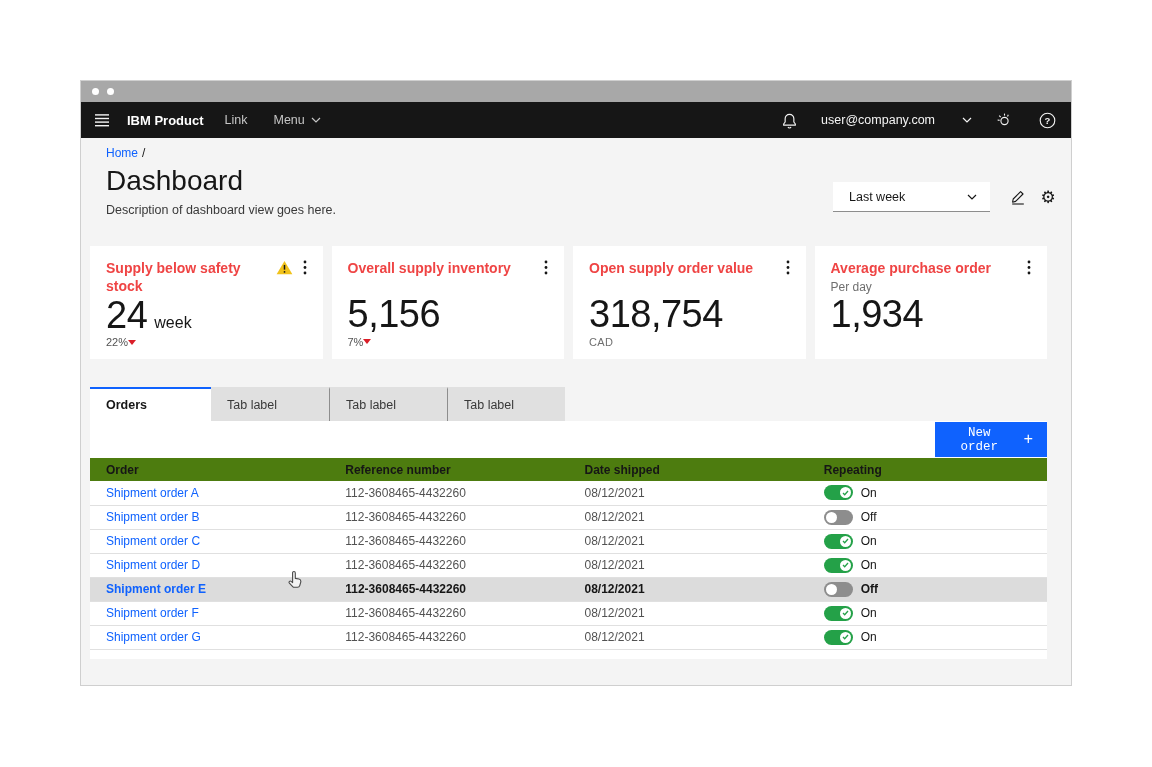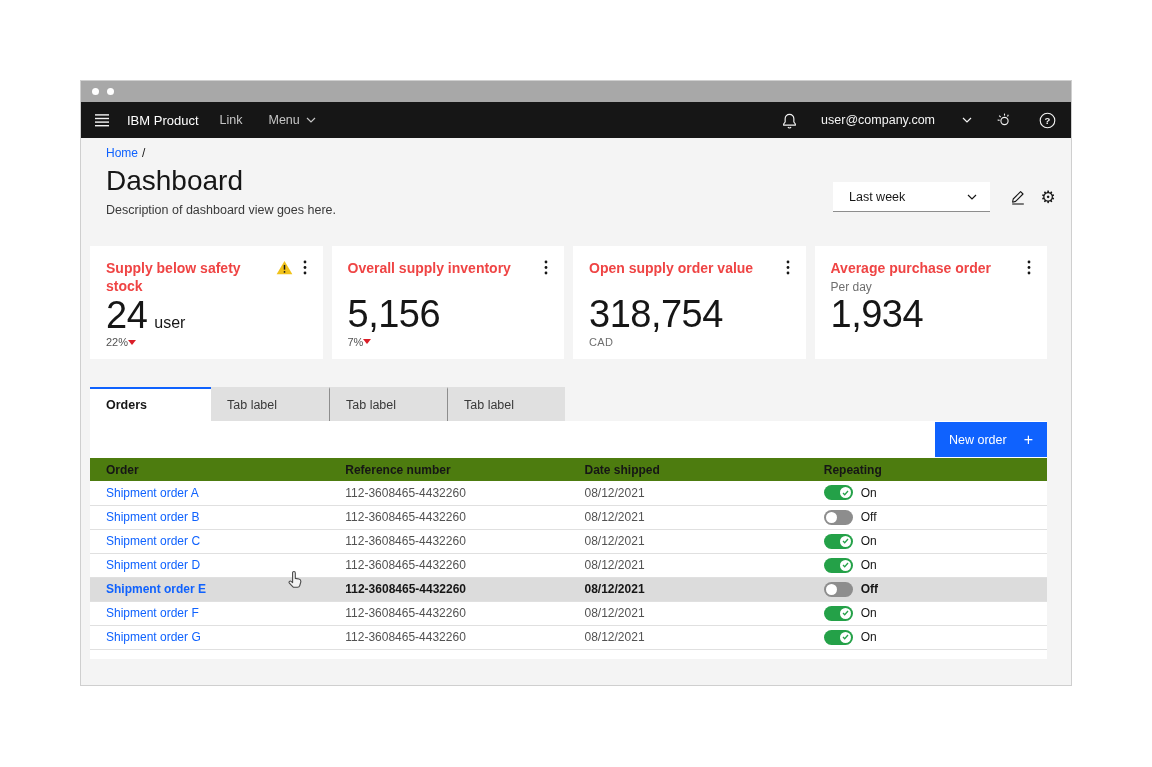--- a/index.html
+++ b/index.html
@@ -7,21 +7,21 @@
 
   .window { position:absolute; left:80px; top:80px; width:992px; height:606px; background:#f4f4f4; border:1px solid #cfcfcf; }
 
   
   .titlebar { height:21px; background:#a8a8a8; display:flex; align-items:center; padding-left:11px; gap:8px; }
   .titlebar .dot { width:7px; height:7px; border-radius:50%; background:#ffffff; }
 
   
   .appheader { height:36px; background:#161616; display:flex; align-items:stretch; color:#f4f4f4; }
   .hdr-btn { display:flex; align-items:center; justify-content:center; padding:0 13px; cursor:pointer; }
-  .hdr-title { display:flex; align-items:center; font-size:13px; font-weight:400; color:#ffffff; padding:0 8px 0 4px; }
+  .hdr-title { display:flex; align-items:center; font-size:13px; font-weight:700; color:#ffffff; padding:0 8px 0 4px; }
   .hdr-link { display:flex; align-items:center; gap:6px; font-size:12.5px; color:#c6c6c6; padding:0 13px; cursor:pointer; }
   .hdr-spacer { flex:1; }
   .hdr-user { display:flex; align-items:center; gap:27px; font-size:12.5px; color:#f4f4f4; padding:0 10px; cursor:pointer; }
 
   
   .content { position:relative; padding:8px 24px 0 9px; height:549px; }
   .page-info { margin-left:16px; }
   .breadcrumb { font-size:12px; line-height:14px; }
   .breadcrumb .crumb { color:#0f62fe; text-decoration:none; cursor:pointer; }
   .breadcrumb .sep { color:#161616; margin-left:4px; }
@@ -51,21 +51,21 @@
   
   .tabs { margin-top:28px; display:flex; height:34px; }
   .tab { display:flex; align-items:center; padding:0 16px; font-size:12.5px; cursor:pointer; }
   .tab.active { width:121px; background:#ffffff; border-top:2.5px solid #0f62fe; font-weight:700; color:#161616; }
   .tab.inactive { width:118px; background:#e0e0e0; color:#393939; border-top:2.5px solid #e0e0e0; }
   .tab.inactive + .tab.inactive { border-left:1px solid #8d8d8d; }
 
   
   .panel { background:#ffffff; min-height:238px; padding-bottom:7px; }
   .table-toolbar { height:37px; display:flex; justify-content:flex-end; }
-  .primary-btn { width:112px; height:35px; margin-top:1px; background:#0f62fe; color:#ffffff; border:none; font-size:12.5px; font-family:Liberation Sans, sans-serif; display:flex; align-items:center; justify-content:space-between; padding:0 14px; cursor:pointer;gap:14px; }
+  .primary-btn { width:112px; height:35px; margin-top:1px; background:#0f62fe; color:#ffffff; border:none; font-size:12.5px; font-family:Liberation Mono, monospace; display:flex; align-items:center; justify-content:space-between; padding:0 14px; cursor:pointer;gap:14px; }
   .primary-btn .plus { font-size:16px; font-weight:300; line-height:1; }
 
   table.orders { width:100%; border-collapse:collapse; table-layout:fixed; }
   table.orders th { width:25%; text-align:left; background:#4d7c0f; height:23px; font-size:12px; font-weight:700; color:#161616; padding:0 0 0 16px; }
   table.orders td { height:24px; font-size:12px; color:#525252; padding:0 0 0 16px; border-bottom:1px solid #e0e0e0; }
   .order-link { color:#0f62fe; text-decoration:none; cursor:pointer; }
   tr.hovered td { background:#dcdcdc; color:#161616; font-weight:600; }
   .toggle-cell { display:flex; align-items:center; gap:8px; }
   .toggle { width:29px; height:15px; border-radius:8px; position:relative; display:inline-block; cursor:pointer; flex:0 0 auto; }
   .toggle.on { background:#24a148; }
@@ -179,21 +179,21 @@
             </svg>
             <svg width="4" height="15" viewBox="0 0 4 15">
               <circle cx="2" cy="2" r="1.4" fill="#161616"></circle>
                 <circle cx="2" cy="7.5" r="1.4" fill="#161616"></circle>
                 <circle cx="2" cy="13" r="1.4" fill="#161616"></circle>
             </svg>
           </div>
         </div>
         <div class="card-value-row">
           <span class="card-value">24</span>
-          <span class="card-unit">user</span>
+          <span class="card-unit">week</span>
         </div>
         <div class="card-bottom">
           <span>22%</span>
           <span class="tri-down"></span>
         </div>
       </div>
 
       <div class="card">
         <div class="card-head">
           <div class="card-title">Overall supply inventory</div>

